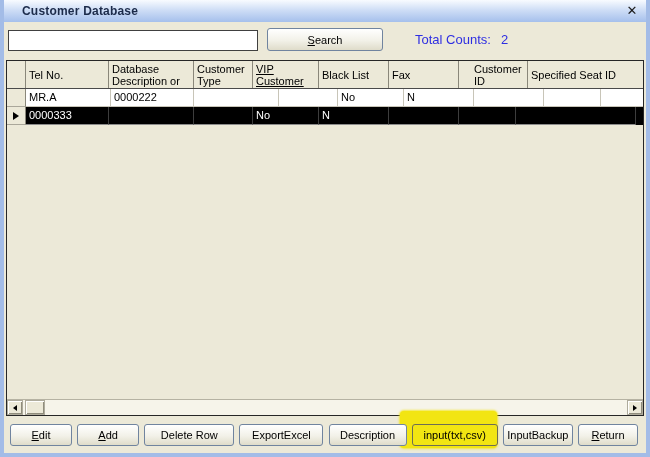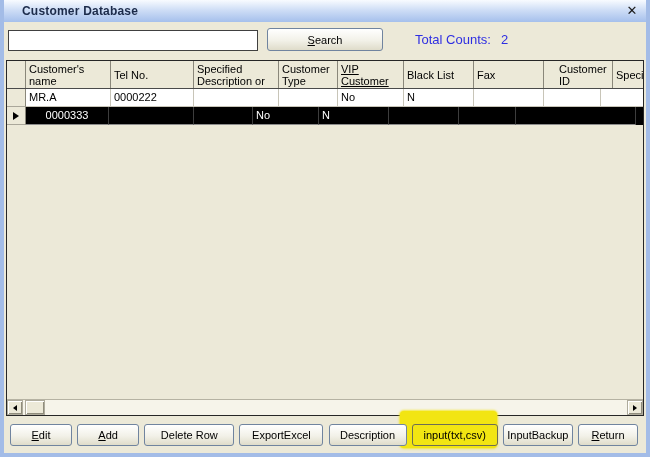--- a/index.html
+++ b/index.html
@@ -118,28 +118,25 @@
 
     <div id="total-counts">
       <span>Total Counts:</span><span class="val">2</span>
     </div>
 
     <div id="grid">
       <div id="grid-header">
           <div class="hcell" style="width: 19px; min-width: 19px;">
             <span></span>
           </div>
-          <div class="hcell" style="width: 85px; min-width: 85px;">
-            <span>Customer's name</span>
-          </div>
           <div class="hcell" style="width: 83px; min-width: 83px;">
             <span>Tel No.</span>
           </div>
           <div class="hcell" style="width: 85px; min-width: 85px;">
-            <span>Specified Description or</span>
+            <span>Database Description or</span>
           </div>
           <div class="hcell" style="width: 59px; min-width: 59px;">
             <span>Customer Type</span>
           </div>
           <div class="hcell" style="width: 66px; min-width: 66px; text-decoration: underline;">
             <span>VIP Customer</span>
           </div>
           <div class="hcell" style="width: 70px; min-width: 70px;">
             <span>Black List</span>
           </div>
@@ -163,21 +160,21 @@
             <div class="cell" style="width: 66px; min-width: 66px;">No</div>
             <div class="cell" style="width: 70px; min-width: 70px;">N</div>
             <div class="cell" style="width: 70px; min-width: 70px;"></div>
             <div class="cell" style="width: 57px; min-width: 57px;"></div>
             <div class="cell" style="width: 120px; min-width: 120px;"></div>
           </div>
           <div class="grid-row selected">
             <div class="selcell" style="width: 19px; min-width: 19px;">
               <div class="row-arrow"></div>
             </div>
-            <div class="cell" style="width: 83px; min-width: 83px; text-align: center;">0000333</div>
+            <div class="cell" style="width: 83px; min-width: 83px;">0000333</div>
             <div class="cell" style="width: 85px; min-width: 85px;"></div>
             <div class="cell" style="width: 59px; min-width: 59px;"></div>
             <div class="cell" style="width: 66px; min-width: 66px;">No</div>
             <div class="cell" style="width: 70px; min-width: 70px;">N</div>
             <div class="cell" style="width: 70px; min-width: 70px;"></div>
             <div class="cell" style="width: 57px; min-width: 57px;"></div>
             <div class="cell" style="width: 120px; min-width: 120px;"></div>
           </div>
         </div>
       <div id="grid-filler"></div>

